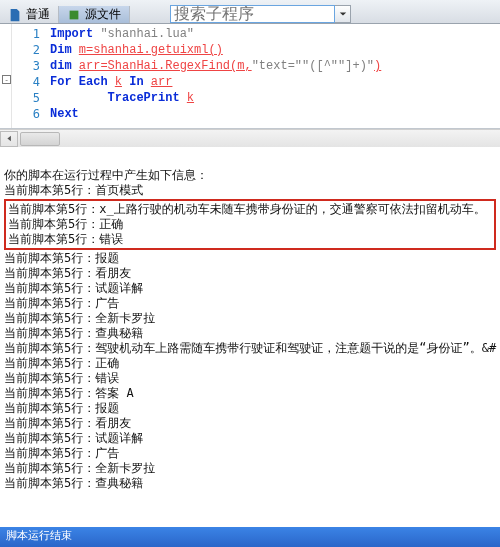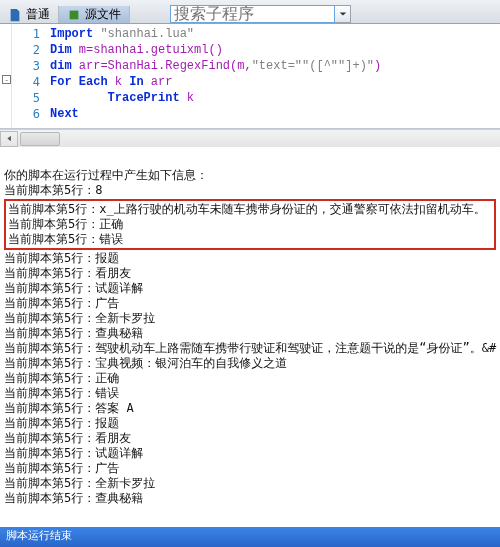--- a/index.html
+++ b/index.html
@@ -17,21 +17,21 @@
 .combo-btn { width:16px; height:18px; border:1px solid #9aa3ad; border-left:none; background:linear-gradient(#fefefe,#e2e6ec); display:flex; align-items:center; justify-content:center; }
 .combo-btn svg { width:8px; height:8px; fill:#333; }
 
 
 .code-area { display:flex; background:#fff; border-bottom:1px solid #c2c8cf; height:105px; }
 .fold-col { width:12px; background:#fff; border-right:1px solid #e5e5e5; }
 .gutter { width:34px; text-align:right; padding:2px 6px 0 0; color:#2a80c4; font-family:Consolas,monospace; font-size:12px; line-height:16px; }
 .code-body { padding:2px 0 0 4px; font-family:Consolas,"Courier New",monospace; font-size:12px; line-height:16px; white-space:pre; }
 .kw { color:#0a2dd8; font-weight:bold; }
 .str { color:#808080; }
-.id { color:#a21caf; }
+.id { color:#ef4444;text-decoration:underline; }
 .fold-sq { position:absolute; left:2px; width:9px; height:9px; border:1px solid #7a7a7a; font-size:8px; line-height:7px; text-align:center; color:#555; background:#fff; }
 
 
 .hscroll { height:18px; background:linear-gradient(#f3f3f3,#e4e4e4); border-top:1px solid #cfcfcf; display:flex; align-items:center; }
 .hscroll .arrow { width:18px; height:16px; border:1px solid #bcbcbc; display:flex; align-items:center; justify-content:center; }
 .hscroll .arrow svg { width:7px; height:7px; fill:#555; }
 .hscroll .thumb { width:40px; height:14px; margin-left:2px; background:linear-gradient(#e9e9e9,#d4d4d4); border:1px solid #b8b8b8; border-radius:2px; }
 
 
 .output { padding:21px 4px 0 4px; font-family:"SimSun",monospace; font-size:12px; line-height:15px; color:#111; height:380px; overflow:hidden; white-space:nowrap; position:relative; }
@@ -83,34 +83,33 @@
   <div class="arrow">
       <svg viewBox="0 0 10 10">
         <path d="M7 1v8L2 5z"></path>
       </svg>
     </div>
   <div class="thumb"></div>
 </div>
 
 <div class="output" id="output">
     <div>你的脚本在运行过程中产生如下信息：</div>
-    <div>当前脚本第5行：8</div>
+    <div>当前脚本第5行：首页模式</div>
     <div class="red-box">
       <div>当前脚本第5行：x_上路行驶的机动车未随车携带身份证的，交通警察可依法扣留机动车。</div>
       <div>当前脚本第5行：正确</div>
       <div>当前脚本第5行：错误</div>
     </div>
     <div>当前脚本第5行：报题</div>
     <div>当前脚本第5行：看朋友</div>
     <div>当前脚本第5行：试题详解</div>
     <div>当前脚本第5行：广告</div>
     <div>当前脚本第5行：全新卡罗拉</div>
     <div>当前脚本第5行：查典秘籍</div>
     <div>当前脚本第5行：驾驶机动车上路需随车携带行驶证和驾驶证，注意题干说的是“身份证”。&amp;#</div>
-    <div>当前脚本第5行：宝典视频：银河泊车的自我修义之道</div>
     <div>当前脚本第5行：正确</div>
     <div>当前脚本第5行：错误</div>
     <div>当前脚本第5行：答案   A</div>
     <div>当前脚本第5行：报题</div>
     <div>当前脚本第5行：看朋友</div>
     <div>当前脚本第5行：试题详解</div>
     <div>当前脚本第5行：广告</div>
     <div>当前脚本第5行：全新卡罗拉</div>
     <div>当前脚本第5行：查典秘籍</div>
   </div>

